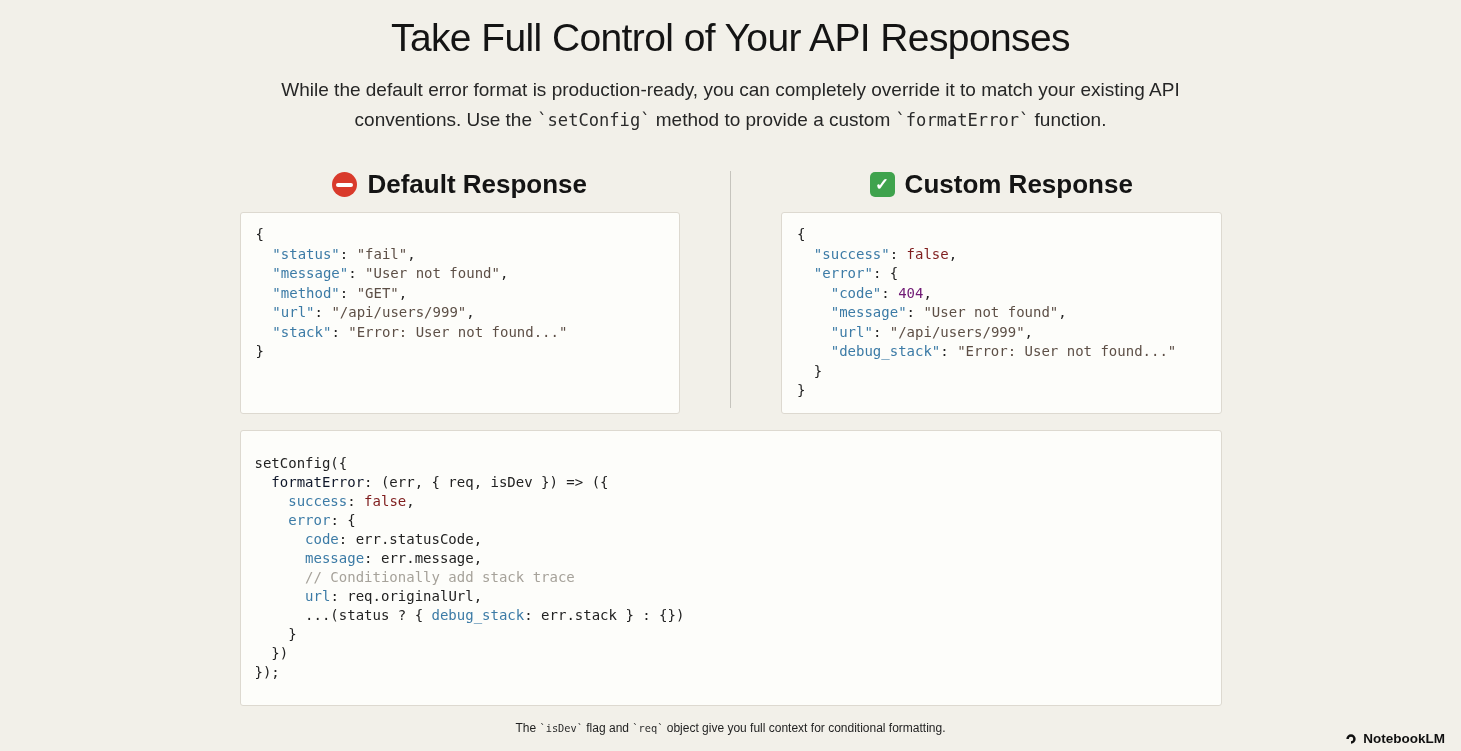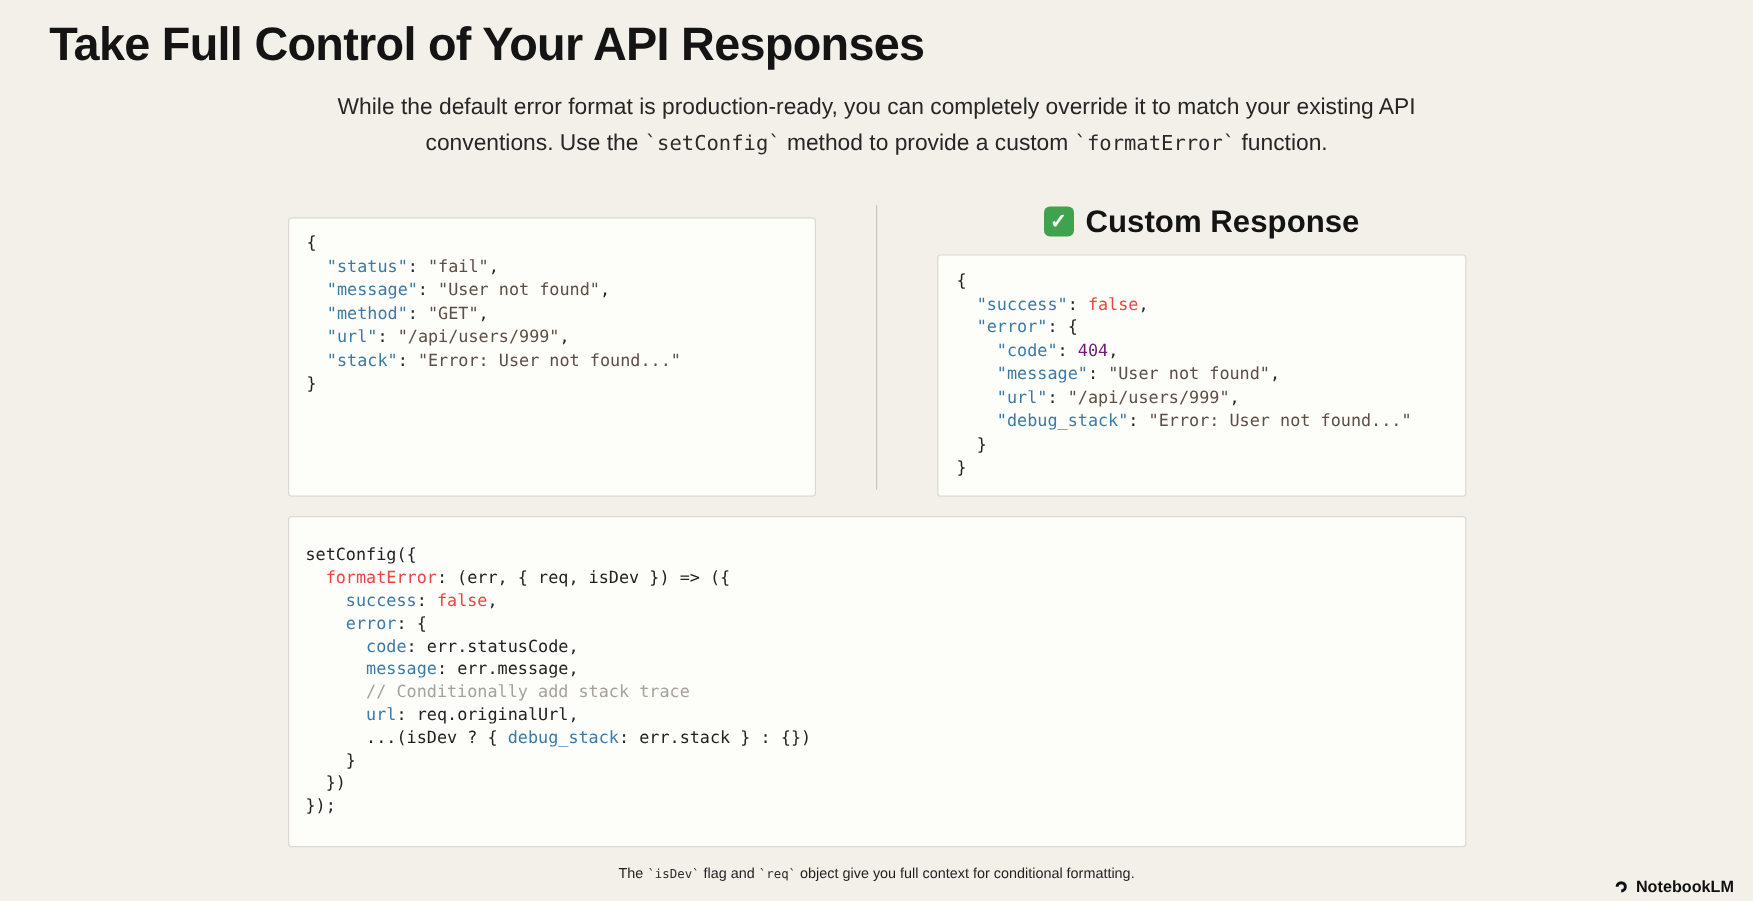--- a/index.html
+++ b/index.html
@@ -7,25 +7,25 @@
   body {
     background:#f2f0e9;
     font-family:"Liberation Sans", sans-serif;
     color:#1c1c1c;
     position:relative;
     overflow:hidden;
   }
   .page { width:1461px; height:751px; padding-top:16px; position:relative; }
 
   .main-title {
+    text-align:center;
     font-size:39px;
-    font-weight:700;
+    font-weight:400;
     letter-spacing:-0.6px;
     color:#141414;
-    margin-left:41px;
   }
   .subtitle {
     margin:15px auto 16px;
     max-width:985px;
     text-align:center;
     font-size:19px;
     line-height:30px;
     color:#262626;
   }
   .inline-code {
@@ -67,24 +67,24 @@
     color:#222;
     margin-top:12px;
     flex:1;
   }
   .code-panel.wide { margin-top:16px; line-height:19px; padding:23px 14px; flex:none; }
   .code-line { white-space:pre; min-height:1em; }
 
   .tok-pl   { color:#222222; }
   .tok-key  { color:#3c7ba6; }
   .tok-str  { color:#5d4f46; }
-  .tok-bool { color:#ef4444; }
+  .tok-bool { color:#7f1d1d; }
   .tok-num  { color:#701a75; }
   .tok-com  { color:#a6a29a; }
-  .tok-fn   { color:#ef4444; }
+  .tok-fn   { color:#0f172a; }
 
   .footer-note {
     text-align:center;
     margin-top:15px;
     font-size:12px;
     color:#1f1f1f;
   }
   .footer-note .inline-code { font-size:0.86em; }
 
   .brand {
@@ -101,20 +101,24 @@
 
   <h1 class="main-title">Take Full Control of Your API Responses</h1>
 
   <p class="subtitle"><span>While the default error format is production-ready, you can completely override it to match your existing API conventions. Use the </span><code class="inline-code">`setConfig`</code><span> method to provide a custom </span><code class="inline-code">`formatError`</code><span> function.</span></p>
 
   <div class="content">
 
     <div class="columns">
 
       <div class="column">
+        <div class="panel-heading">
+          <span class="icon no-entry-icon"></span>
+          <span>Default Response</span>
+        </div>
         <div class="code-panel">
             <div class="code-line"><span class="tok-pl">{</span></div>
             <div class="code-line"><span class="tok-pl">  </span><span class="tok-key">"status"</span><span class="tok-pl">: </span><span class="tok-str">"fail"</span><span class="tok-pl">,</span></div>
             <div class="code-line"><span class="tok-pl">  </span><span class="tok-key">"message"</span><span class="tok-pl">: </span><span class="tok-str">"User not found"</span><span class="tok-pl">,</span></div>
             <div class="code-line"><span class="tok-pl">  </span><span class="tok-key">"method"</span><span class="tok-pl">: </span><span class="tok-str">"GET"</span><span class="tok-pl">,</span></div>
             <div class="code-line"><span class="tok-pl">  </span><span class="tok-key">"url"</span><span class="tok-pl">: </span><span class="tok-str">"/api/users/999"</span><span class="tok-pl">,</span></div>
             <div class="code-line"><span class="tok-pl">  </span><span class="tok-key">"stack"</span><span class="tok-pl">: </span><span class="tok-str">"Error: User not found..."</span></div>
             <div class="code-line"><span class="tok-pl">}</span></div>
           </div>
       </div>
@@ -145,21 +149,21 @@
 
     <div class="code-panel wide">
         <div class="code-line"><span class="tok-pl">setConfig({</span></div>
         <div class="code-line"><span class="tok-pl">  </span><span class="tok-fn">formatError</span><span class="tok-pl">: (err, { req, isDev }) =&gt; ({</span></div>
         <div class="code-line"><span class="tok-pl">    </span><span class="tok-key">success</span><span class="tok-pl">: </span><span class="tok-bool">false</span><span class="tok-pl">,</span></div>
         <div class="code-line"><span class="tok-pl">    </span><span class="tok-key">error</span><span class="tok-pl">: {</span></div>
         <div class="code-line"><span class="tok-pl">      </span><span class="tok-key">code</span><span class="tok-pl">: err.statusCode,</span></div>
         <div class="code-line"><span class="tok-pl">      </span><span class="tok-key">message</span><span class="tok-pl">: err.message,</span></div>
         <div class="code-line"><span class="tok-pl">      </span><span class="tok-com">// Conditionally add stack trace</span></div>
         <div class="code-line"><span class="tok-pl">      </span><span class="tok-key">url</span><span class="tok-pl">: req.originalUrl,</span></div>
-        <div class="code-line"><span class="tok-pl">      ...(isDev ? { </span><span class="tok-key">debug_stack</span><span class="tok-pl">: err.stack } : {})</span></div>
+        <div class="code-line"><span class="tok-pl">      ...(status ? { </span><span class="tok-key">debug_stack</span><span class="tok-pl">: err.stack } : {})</span></div>
         <div class="code-line"><span class="tok-pl">    }</span></div>
         <div class="code-line"><span class="tok-pl">  })</span></div>
         <div class="code-line"><span class="tok-pl">});</span></div>
       </div>
 
     <p class="footer-note"><span>The </span><code class="inline-code">`isDev`</code><span> flag and </span><code class="inline-code">`req`</code><span> object give you full context for conditional formatting.</span></p>
 
   </div>
 
   <div class="brand">

